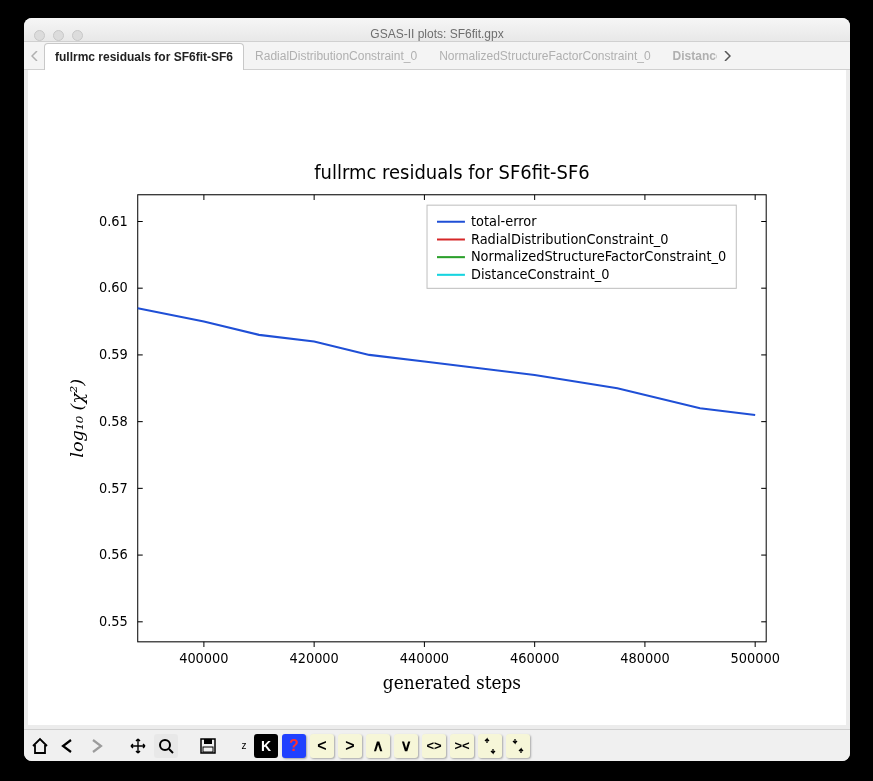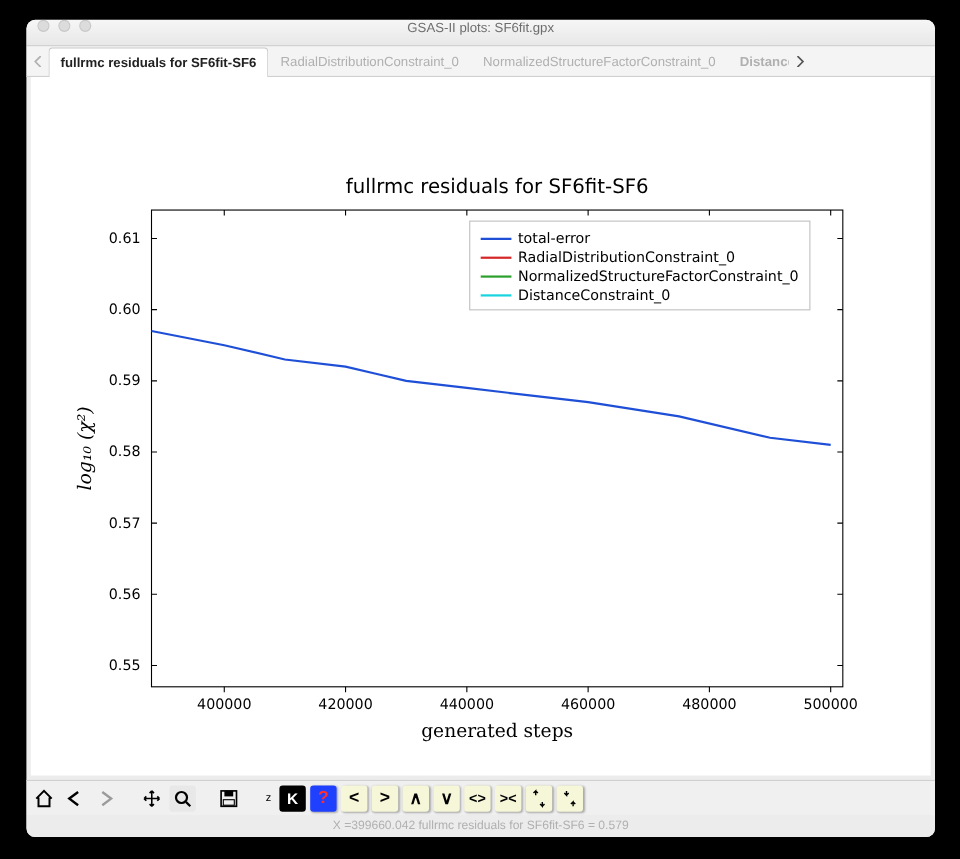--- a/index.html
+++ b/index.html
@@ -20,21 +20,21 @@
     border-radius: 8px;
     box-shadow: 0 10px 40px rgba(0,0,0,0.5);
     display: flex;
     flex-direction: column;
     overflow: hidden;
   }
   .titlebar {
     height: 24px;
     background: linear-gradient(#f6f6f6, #e8e8e8);
     display: flex;
-    align-items: flex-start;
+    align-items: flex-end;
     position: relative;
     border-bottom: 1px solid #d0d0d0;
   }
   .traffic {
     position: absolute;
     left: 10px;
     display: flex;
     gap: 8px;
   }
   .tl-dot {
@@ -291,17 +291,14 @@
           <path d="M4 6 L4 2 L2 4 M4 2 L6 4 M10 12 L10 16 L8 14 M10 16 L12 14" stroke="#000" stroke-width="1.3" fill="none"></path>
         </svg>
     </div>
     <div class="tb-btn shadow">
       <svg width="14" height="18">
           <path d="M4 2 L4 6 L2 4 M4 6 L6 4 M10 16 L10 12 L8 14 M10 12 L12 14" stroke="#000" stroke-width="1.3" fill="none"></path>
         </svg>
     </div>
   </div>
 
-  <div class="statusbar">
-    <span>X =399660.042 fullrmc residuals for SF6fit-SF6 =    0.579</span>
-  </div>
 
 </div>
 
 </body></html>

